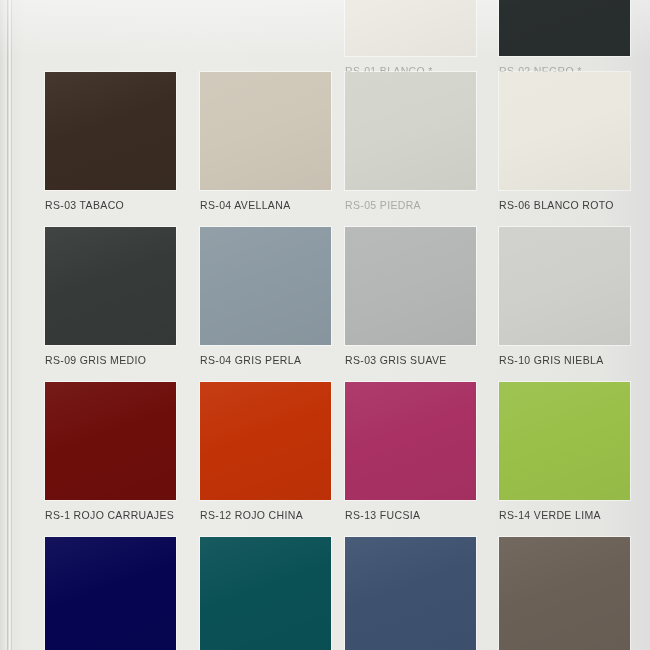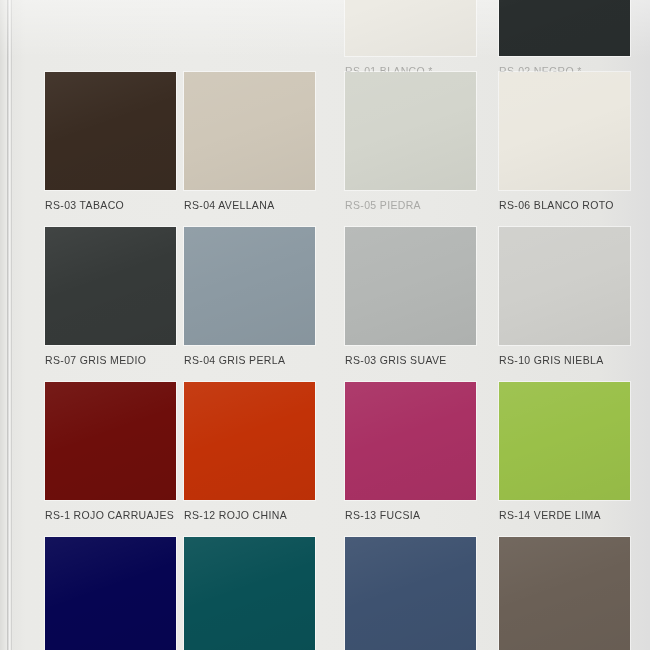--- a/index.html
+++ b/index.html
@@ -78,21 +78,21 @@
   .row-2 { top: 227px; }
   .row-3 { top: 382px; }
   .row-4 { top: 537px; }
 
   .cell {
     position: absolute;
     top: 0;
     width: 133px;
   }
   .col-0 { left: 45px; }
-  .col-1 { left: 184px; }
+  .col-1 { left: 200px; }
   .col-2 { left: 345px; }
   .col-3 { left: 499px; }
 
   .swatch {
     width: 131px;
     height: 118px;
     box-shadow: 0 0 0 1px rgba(255,255,255,.5);
     position: relative;
   }
   .swatch::after {
@@ -148,21 +148,21 @@
           <div class="label faded">RS-05 PIEDRA</div>
         </div>
         <div class="cell col-3">
           <div class="swatch" style="background: rgb(235, 232, 223);"></div>
           <div class="label">RS-06 BLANCO ROTO</div>
         </div>
       </div>
       <div class="row row-2">
         <div class="cell col-0">
           <div class="swatch" style="background: rgb(54, 58, 57);"></div>
-          <div class="label">RS-07 GRIS MEDIO</div>
+          <div class="label">RS-09 GRIS MEDIO</div>
         </div>
         <div class="cell col-1">
           <div class="swatch" style="background: rgb(140, 154, 163);"></div>
           <div class="label">RS-04 GRIS PERLA</div>
         </div>
         <div class="cell col-2">
           <div class="swatch" style="background: rgb(180, 183, 181);"></div>
           <div class="label">RS-03 GRIS SUAVE</div>
         </div>
         <div class="cell col-3">

